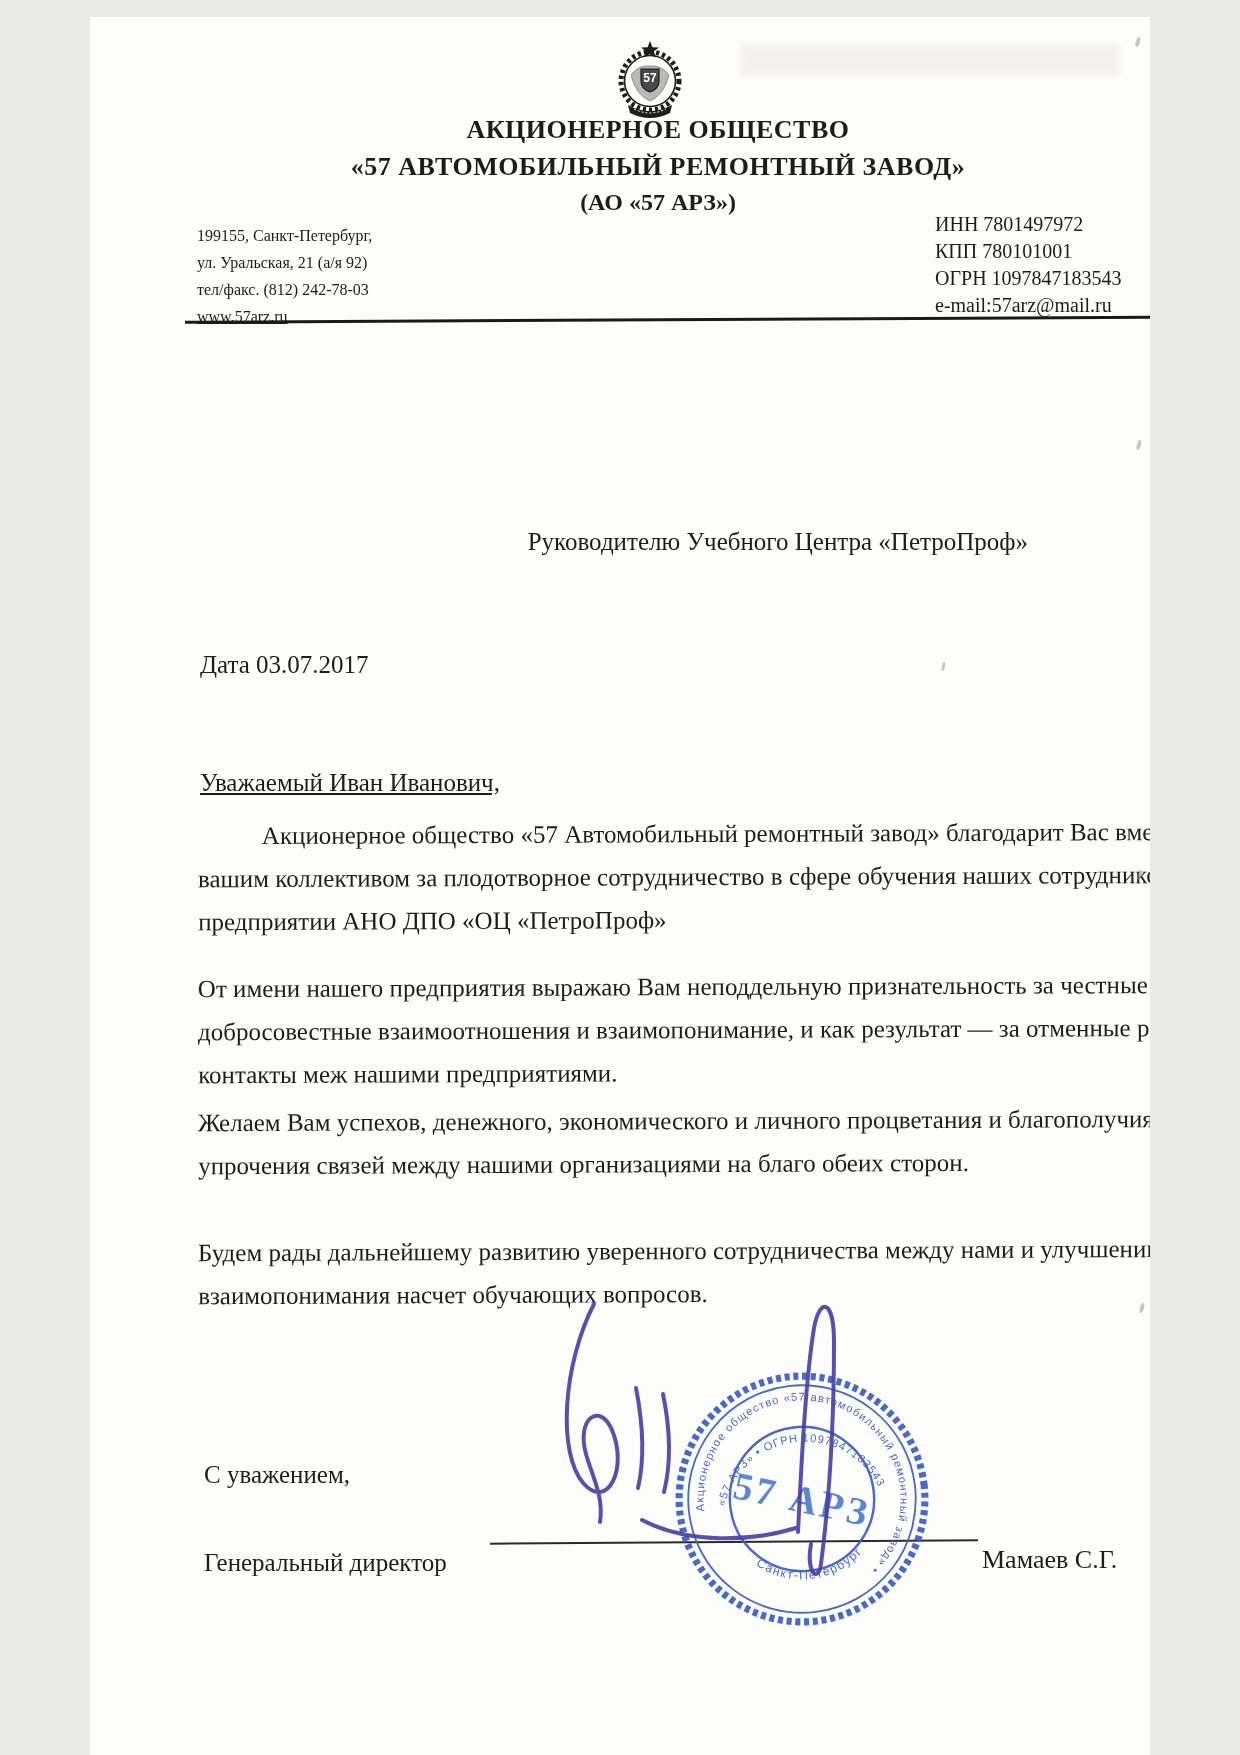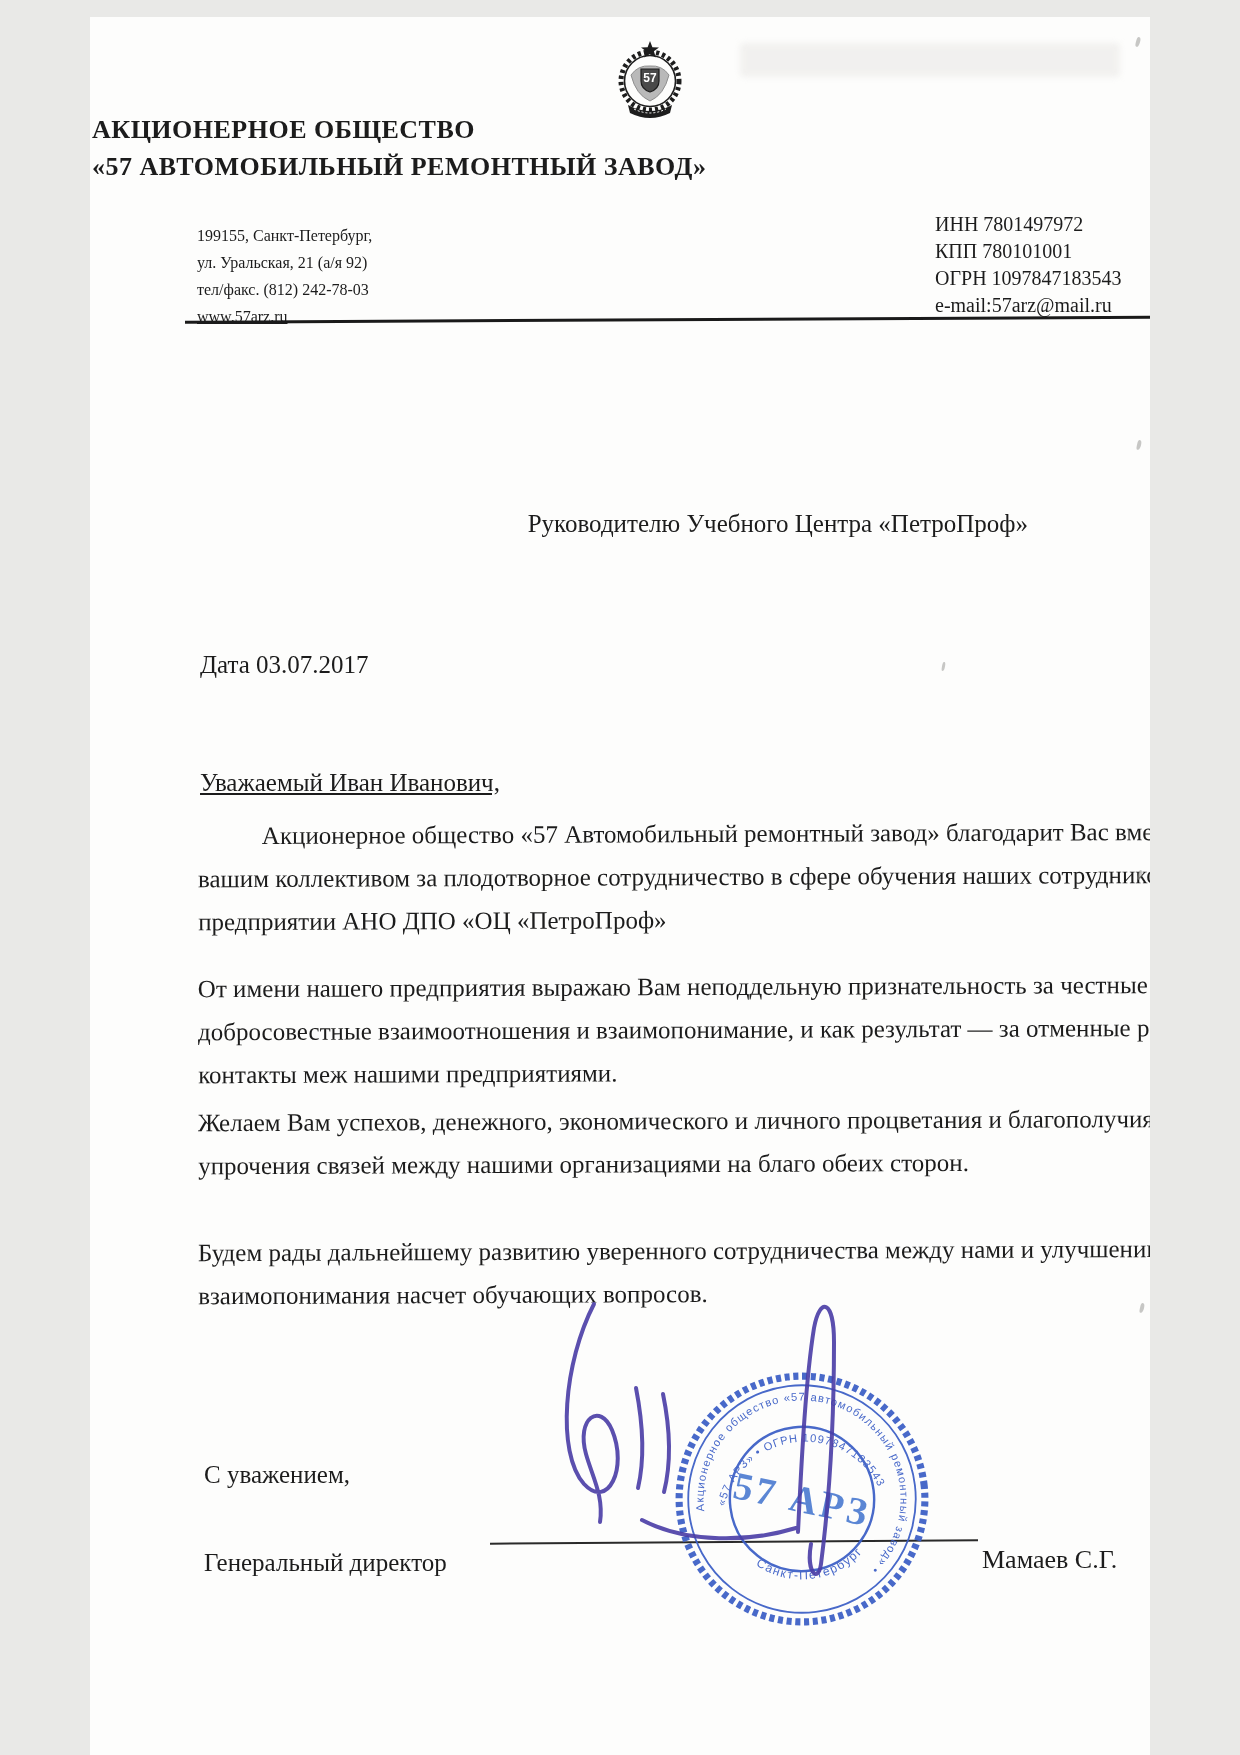--- a/index.html
+++ b/index.html
@@ -7,30 +7,30 @@
     position:relative;
     width:1060px;height:1755px;
     margin:17px auto;
     background:#fdfdfc;
     overflow:hidden;
     font-family:"Liberation Serif","DejaVu Serif",serif;
     color:var(--text,#1c1c1c);
   }
   
   .logo{position:absolute;left:514px;top:22px;width:92px;height:84px;}
-  .org-head{position:absolute;left:2px;top:98px;width:1120px;font-weight:bold;}
+  .org-head{position:absolute;left:8px;top:98px;width:1120px;text-align:center;font-weight:bold;}
   .org-line1{font-size:26px;letter-spacing:.5px;}
   .org-line2{font-size:26px;margin-top:7px;letter-spacing:.5px;}
   .org-line3{font-size:24px;margin-top:7px;}
   .contact-left{position:absolute;left:107px;top:205px;font-size:16px;line-height:27px;}
   .contact-right{position:absolute;left:845px;top:194px;font-size:20px;line-height:27px;}
   .website{text-decoration:underline;}
   .head-rule{position:absolute;left:95px;top:301px;width:1068px;border-top:3px solid #1a1a1a;transform:rotate(-.3deg);}
   
-  .addressee{position:absolute;right:122px;top:493px;font-size:25px;}
+  .addressee{position:absolute;right:122px;top:511px;font-size:25px;}
   .date-line{position:absolute;left:110px;top:634px;font-size:25px;}
   .salutation{position:absolute;left:110px;top:752px;font-size:25px;text-decoration:underline;}
   .para{position:absolute;left:108px;width:1030px;font-size:25px;line-height:43px;margin:0;transform:rotate(-.25deg);}
   .p1{top:795px;text-indent:64px;}
   .p2{top:948px;}
   .p3{top:1082px;}
   .p4{top:1212px;}
   .closing{position:absolute;left:114px;top:1444px;font-size:25px;}
   .signer-title{position:absolute;left:114px;top:1532px;font-size:25px;}
   .sig-line{position:absolute;left:400px;top:1524px;width:488px;border-top:2px solid #2a2a2a;transform:rotate(-.4deg);}
@@ -62,20 +62,21 @@
     <path d="M27 36 Q34 26 46 27 Q58 26 65 36 Q60 56 46 62 Q32 56 27 36 Z" fill="#b9b9b9" stroke="#8f8f8f" stroke-width="1"></path>
     <path d="M37 30 h18 v12 q0 8 -9 11 q-9 -3 -9 -11 Z" fill="#4a4a4a" stroke="#1d1d1d" stroke-width="1.2"></path>
     <text x="46" y="43" text-anchor="middle" font-size="12" font-weight="bold" fill="#ffffff" font-family="Liberation Sans, sans-serif">57</text>
     <path d="M24 66 Q46 78 68 66 L66 74 Q46 84 26 74 Z" fill="#1d1d1d"></path>
     <path d="M30 70 Q46 78 62 70" fill="none" stroke="#ffffff" stroke-width="1" stroke-dasharray="2 2"></path>
   </svg>
 
   <div class="org-head">
     <div class="org-line1">АКЦИОНЕРНОЕ ОБЩЕСТВО</div>
     <div class="org-line2">«57  АВТОМОБИЛЬНЫЙ РЕМОНТНЫЙ ЗАВОД»</div>
+    <div class="org-line3">(АО «57 АРЗ»)</div>
   </div>
 
   <div class="contact-left">
     <div>199155, Санкт-Петербург,</div>
     <div>ул. Уральская, 21  (а/я 92)</div>
     <div>тел/факс. (812) 242-78-03</div>
     <div class="website">www.57arz.ru</div>
   </div>
 
   <div class="contact-right">

